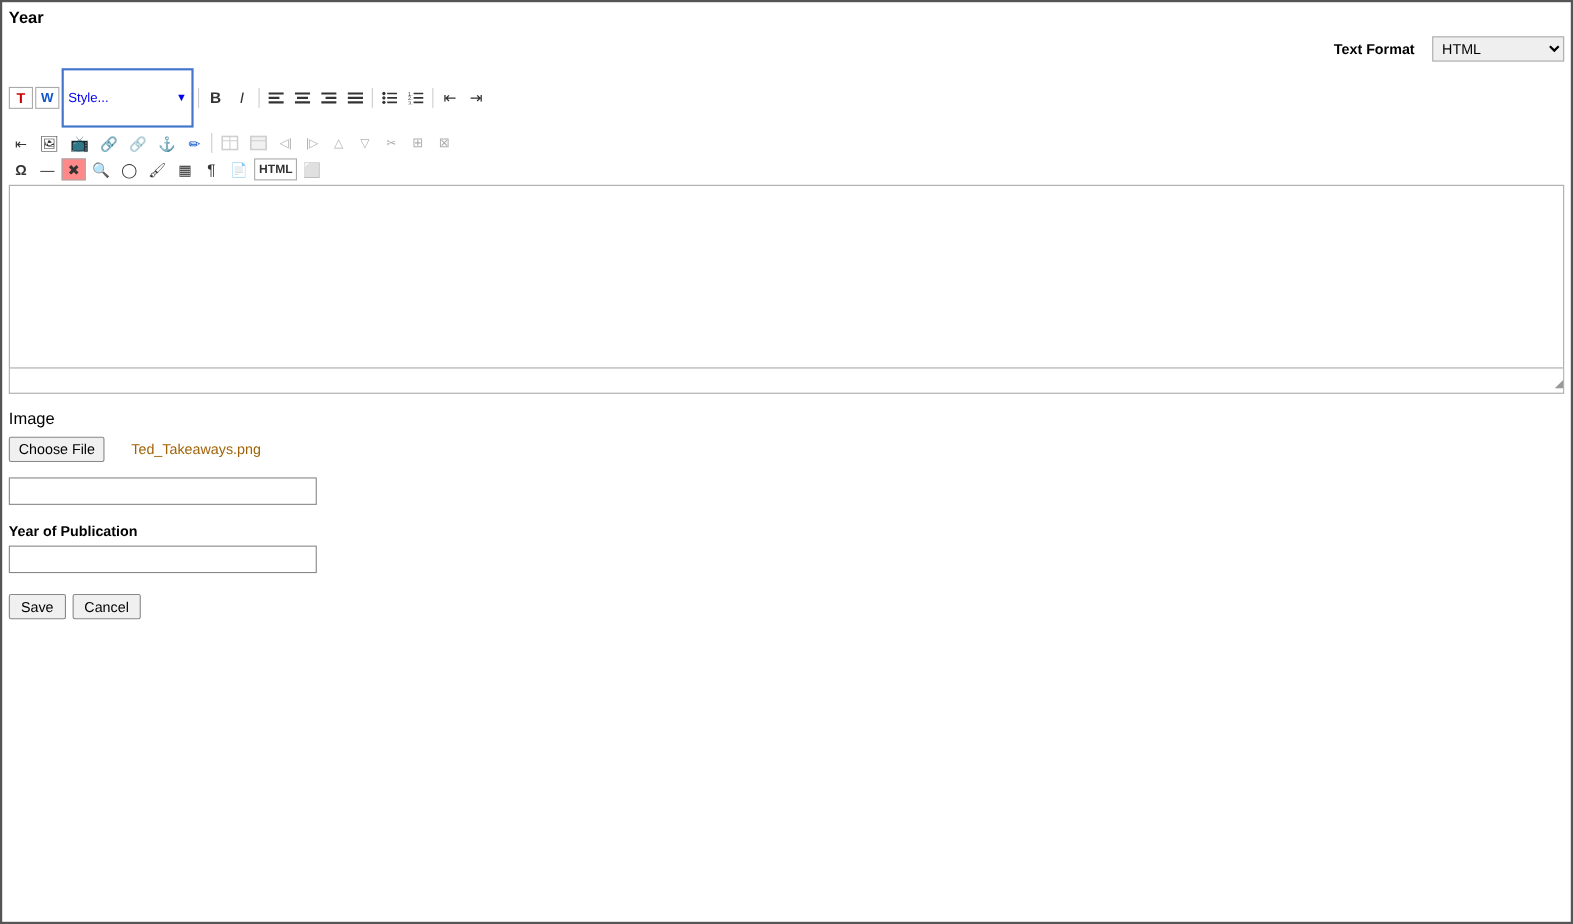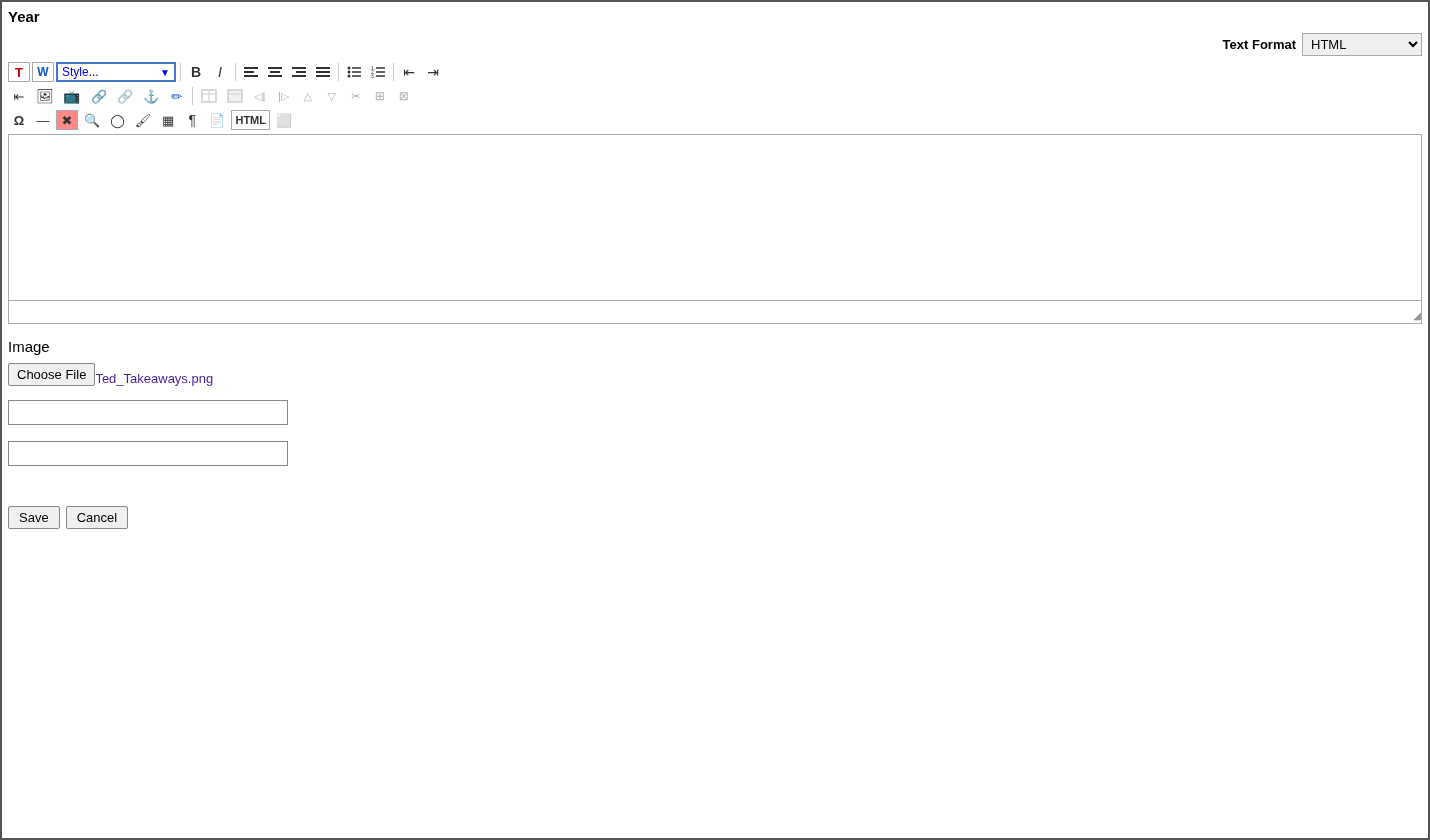--- a/index.html
+++ b/index.html
@@ -18,21 +18,21 @@
       font-size: 15px;
       font-weight: bold;
       margin-bottom: 8px;
     }
 
     .text-format-row {
       display: flex;
       justify-content: flex-end;
       align-items: center;
       margin-bottom: 6px;
-      gap: 6px;
+      gap: 16px;
     }
 
     .text-format-label {
       font-weight: bold;
       font-size: 13px;
     }
 
     .text-format-select {
       font-size: 13px;
       padding: 2px 4px;
@@ -65,21 +65,21 @@
 
     .toolbar-btn.disabled {
       opacity: 0.4;
       cursor: default;
     }
 
     .style-dropdown {
       display: flex;
       align-items: center;
       border: 1px solid #999;
-      padding: 1px 4px;
+      padding: 18px 4px;
       min-width: 120px;
       font-size: 12px;
       color: #0000ee;
       cursor: pointer;
       background: #fff;
     }
 
     .style-dropdown-arrow {
       margin-left: auto;
       font-size: 10px;
@@ -133,55 +133,55 @@
     }
 
     .field-label {
       font-size: 13px;
       font-weight: bold;
       margin-bottom: 6px;
     }
 
     .file-row {
       display: flex;
-      align-items: flex-end;
-      gap: 0;
+      align-items: center;
+      gap: 24px;
       margin-bottom: 14px;
     }
 
     .choose-file-btn {
       border: 1px solid #888;
       background: #f0f0f0;
       padding: 3px 8px;
       font-size: 13px;
       cursor: pointer;
       border-radius: 2px;
     }
 
     .file-name {
       font-size: 13px;
-      color: #4c1d95;
+      color: #a16207;
     }
 
     .text-input {
       border: 1px solid #888;
       padding: 4px 6px;
       font-size: 13px;
       width: 280px;
       display: block;
     }
 
     .field-group {
       margin-bottom: 16px;
     }
 
     .button-row {
       display: flex;
       gap: 6px;
-      margin-top: 40px;
+      margin-top: 19px;
     }
 
     .action-btn {
       border: 1px solid #888;
       background: #f0f0f0;
       padding: 3px 10px;
       font-size: 13px;
       cursor: pointer;
       border-radius: 2px;
     }
@@ -345,19 +345,20 @@
 <div class="file-row">
   <button class="choose-file-btn">Choose File</button>
   <span class="file-name">Ted_Takeaways.png</span>
 </div>
 
 <div class="field-group">
   <input type="text" class="text-input" value="" style="">
 </div>
 
 <div class="field-group">
+  <div class="field-label">Year of Publication</div>
   <input type="text" class="text-input" value="" style="">
 </div>
 
 <div class="button-row">
   <button class="action-btn">Save</button>
   <button class="action-btn">Cancel</button>
 </div>
 
 </body></html>

